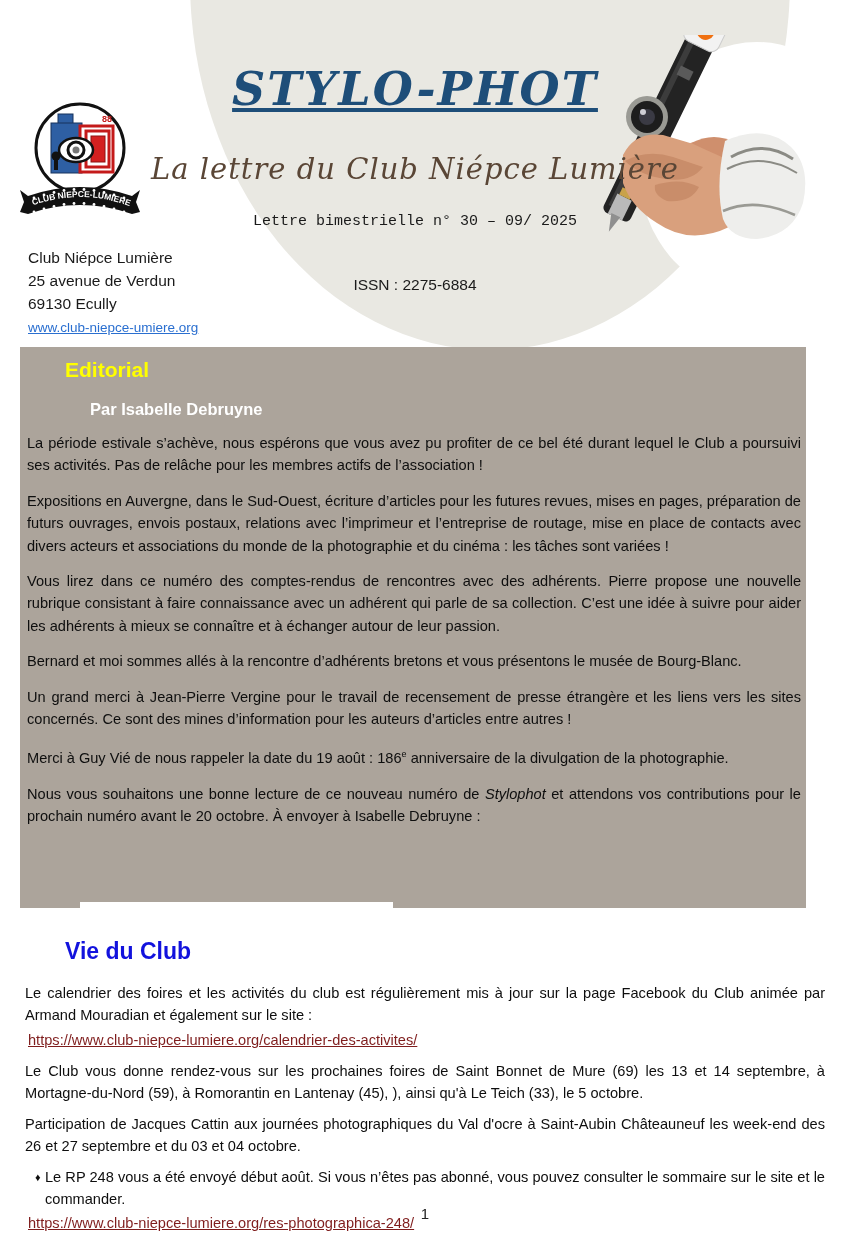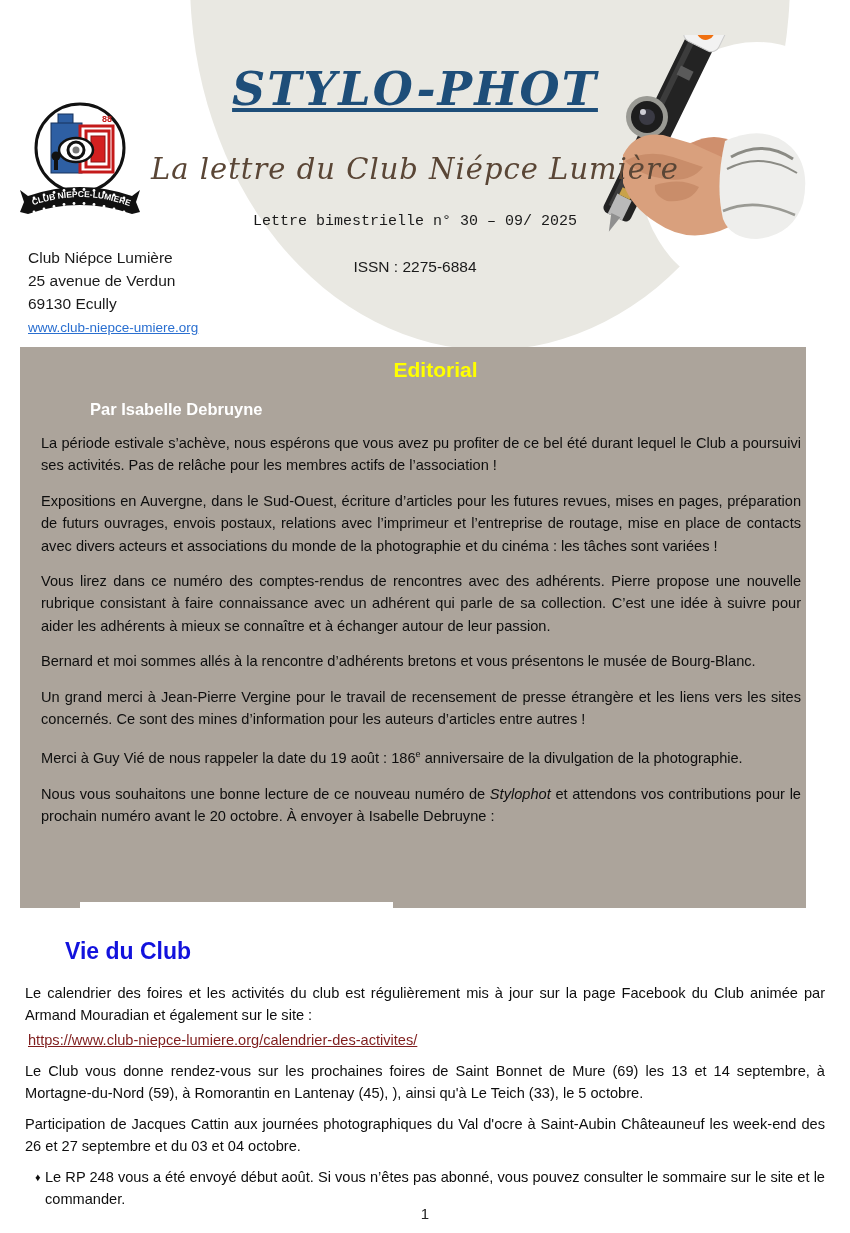--- a/index.html
+++ b/index.html
@@ -51,21 +51,21 @@
     position: absolute;
     left: 150px; top: 213px; width: 530px;
     text-align: center;
     font-size: 15px;
     color: #1a1a1a;
     z-index: 2;
     font-family: Liberation Mono, monospace;
   }
   .issn-line {
     position: absolute;
-    left: 150px; top: 258px; width: 530px;
+    left: 150px; top: 276px; width: 530px;
     text-align: center;
     font-size: 15.5px;
     color: #1a1a1a;
     z-index: 2;
   }
   .logo-svg { position: absolute; left: 18px; top: 100px; z-index: 3; }
   .hand-svg { position: absolute; left: 595px; top: 35px; z-index: 1; }
   
   .address {
     position: absolute;
@@ -87,30 +87,29 @@
     width: 786px; height: 561px;
     background: #aca49b;
     overflow: hidden;
     z-index: 2;
   }
   .editorial-heading {
     margin: 11px 0 0 45px;
     font-size: 21px;
     font-weight: bold;
     color: #ffff00;
-    text-align: center;
   }
   .editorial-byline {
     margin: 18px 0 0 70px;
     font-size: 16.5px;
     font-weight: bold;
     color: #ffffff;
   }
   .editorial p.body {
-    margin: 13px 5px 0 21px;
+    margin: 13px 5px 0 7px;
     font-size: 14.6px;
     line-height: 22.4px;
     text-align: justify;
     color: #0e0e0e;
   }
   .editorial p.body sup { font-size: 9px; }
   .editorial p.body .ital { font-style: italic; }
   .email-box {
     position: absolute;
     left: 60px; top: 517px;
@@ -277,17 +276,18 @@
 
   <div class="vdc-body">
     <p>Le calendrier des foires et les activités du club est régulièrement mis à jour sur la page Facebook du Club animée par Armand Mouradian et également sur le site :</p>
     <p class="linkline"><a href="#">https://www.club-niepce-lumiere.org/calendrier-des-activites/</a></p>
     <p>Le Club vous donne rendez-vous sur les prochaines foires de Saint Bonnet de Mure (69) les 13 et 14 septembre, à Mortagne-du-Nord (59), à Romorantin en Lantenay (45), ), ainsi qu'à Le Teich (33), le 5 octobre.</p>
     <p>Participation de Jacques Cattin aux journées photographiques du Val d'ocre à Saint-Aubin Châteauneuf les week-end des 26 et 27 septembre et du 03 et 04 octobre.</p>
     <div class="bullet-row">
       <div class="bullet-glyph">♦</div>
       <div class="bullet-text">Le RP 248 vous a été envoyé début août. Si vous n’êtes pas abonné, vous pouvez consulter le sommaire sur le site  et le commander.</div>
     </div>
+    <p class="linkline" style="margin-top:0;"><a href="#">https://www.club-niepce-lumiere.org/res-photographica-248/</a></p>
   </div>
 
   <div class="page-number">1</div>
 
 </div>
 
 </body></html>

